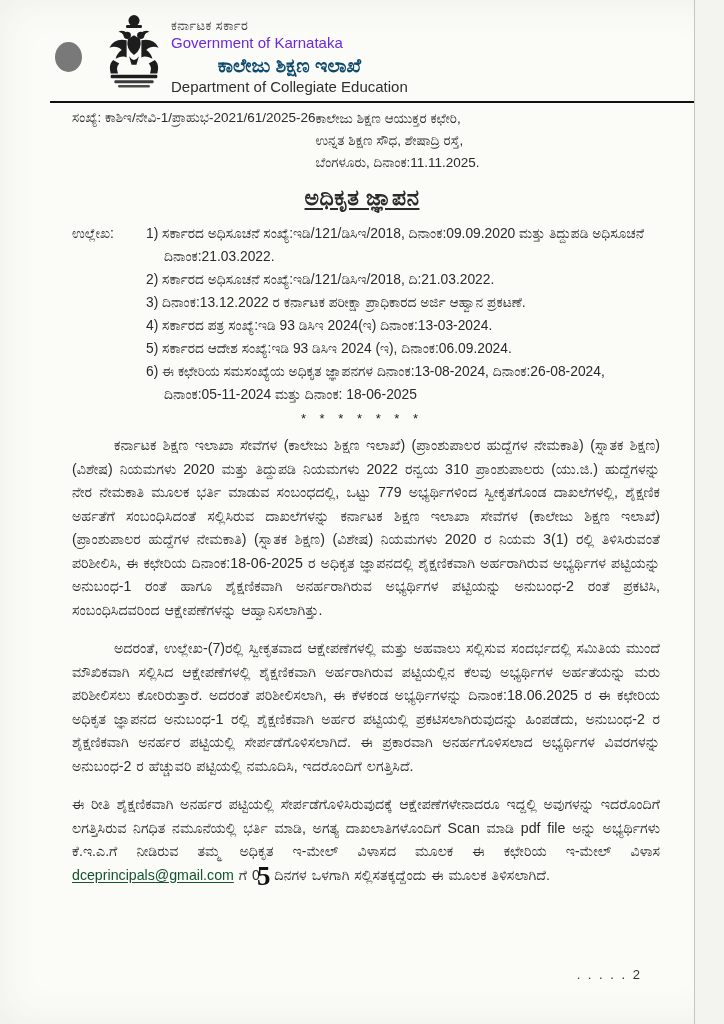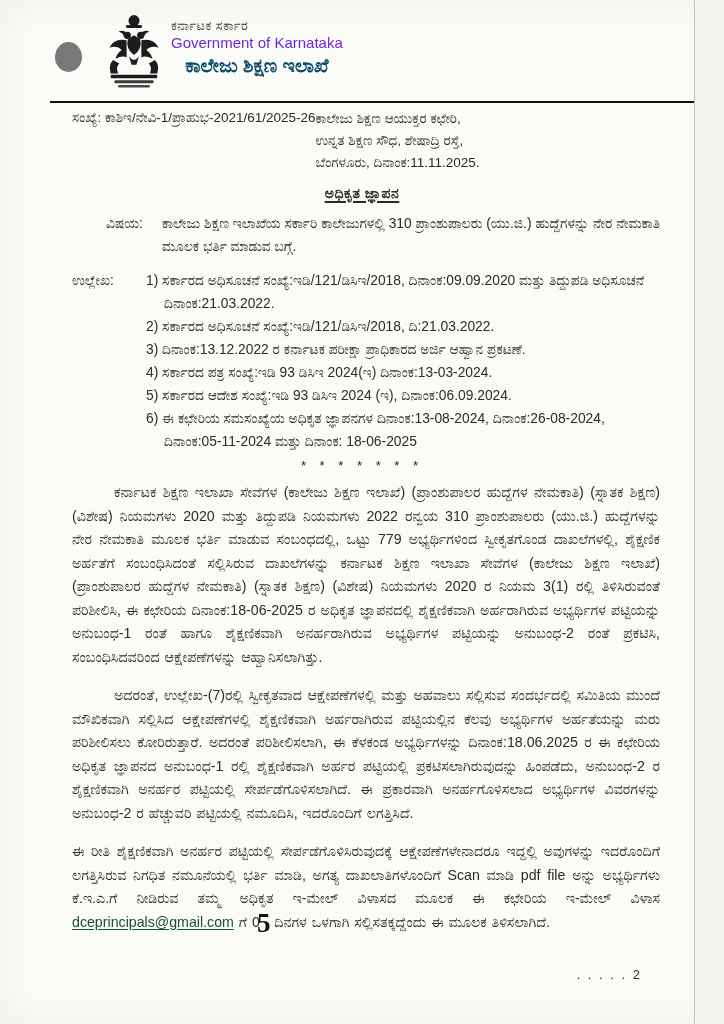--- a/index.html
+++ b/index.html
@@ -34,21 +34,21 @@
   .h-kn-big   { font-size:19px; font-weight:700; color:#0c4a6e; margin-top:1px;text-align:center; }
   .h-en-mid   { font-size:15px; color:#2e2e2e; }
   .header-rule { margin:3px 17px 0 50px; border-top:2.5px solid #101010; }
   
   .ref-row { display:flex; padding:5px 60px 0 72px; font-size:13.5px; }
   .ref-number { white-space:nowrap; padding-top:2px; }
   .office-block { width:238px; line-height:22px; }
   
   .doc-title {
     text-align:center; margin-top:11px;
-    font-size:14px; font-weight:700; letter-spacing:.5px;
+    font-size:22px; font-weight:700; letter-spacing:.5px;
     text-decoration:underline; text-underline-offset:3px; text-decoration-thickness:1.5px;
   }
   
   .subject { display:flex; margin:10px 64px 0 106px; font-size:13.8px; line-height:23px; }
   .subject-label { flex:none; width:56px; }
   .subject-text { flex:1; text-align:justify; }
   
   .references { display:flex; margin:11px 62px 0 72px; font-size:13.8px; line-height:23px; }
   .references-label { flex:none; width:74px; }
   .references-list { flex:1; list-style:none; }
@@ -103,40 +103,37 @@
       <path d="M52 72 Q60 84 68 72 L64 86 L56 86 Z"></path>
 
       <rect x="22" y="102" width="76" height="6" rx="2"></rect>
       <rect x="28" y="111" width="64" height="5" rx="2" fill="#3a3a3a"></rect>
       <rect x="34" y="119" width="52" height="4" rx="2" fill="#4a4a4a"></rect>
     </svg>
     <div class="header-text">
       <div class="h-kn-small">ಕರ್ನಾಟಕ ಸರ್ಕಾರ</div>
       <div class="h-en-small">Government of Karnataka</div>
       <div class="h-kn-big">ಕಾಲೇಜು ಶಿಕ್ಷಣ ಇಲಾಖೆ</div>
+      <div class="h-en-mid">Department of Collegiate Education</div>
     </div>
   </div>
 
   <div class="header-rule"></div>
 
   <div class="ref-row">
     <div class="ref-number">ಸಂಖ್ಯೆ: ಕಾಶಿಇ/ನೇವಿ-1/ಪ್ರಾಹುಭ-2021/61/2025-26</div>
     <div class="office-block">
       <div>ಕಾಲೇಜು ಶಿಕ್ಷಣ ಆಯುಕ್ತರ ಕಛೇರಿ,</div>
       <div>ಉನ್ನತ ಶಿಕ್ಷಣ ಸೌಧ, ಶೇಷಾದ್ರಿ ರಸ್ತೆ,</div>
       <div>ಬೆಂಗಳೂರು, ದಿನಾಂಕ:11.11.2025.</div>
     </div>
   </div>
 
   <div class="doc-title">ಅಧಿಕೃತ ಜ್ಞಾಪನ</div>
 
-  <div class="subject">
-    <div class="subject-label">ವಿಷಯ:</div>
-    <div class="subject-text">ಕಾಲೇಜು ಶಿಕ್ಷಣ ಇಲಾಖೆಯ ಸರ್ಕಾರಿ ಕಾಲೇಜುಗಳಲ್ಲಿ 310 ಪ್ರಾಂಶುಪಾಲರು (ಯು.ಜಿ.) ಹುದ್ದೆಗಳನ್ನು ನೇರ ನೇಮಕಾತಿ ಮೂಲಕ ಭರ್ತಿ ಮಾಡುವ ಬಗ್ಗೆ.</div>
-  </div>
 
   <div class="references">
     <div class="references-label">ಉಲ್ಲೇಖ:</div>
     <ul class="references-list">
       <li>1) ಸರ್ಕಾರದ ಅಧಿಸೂಚನೆ ಸಂಖ್ಯೆ:ಇಡಿ/121/ಡಿಸಿಇ/2018, ದಿನಾಂಕ:09.09.2020 ಮತ್ತು ತಿದ್ದುಪಡಿ ಅಧಿಸೂಚನೆ ದಿನಾಂಕ:21.03.2022.</li>
       <li>2) ಸರ್ಕಾರದ ಅಧಿಸೂಚನೆ ಸಂಖ್ಯೆ:ಇಡಿ/121/ಡಿಸಿಇ/2018, ದಿ:21.03.2022.</li>
       <li>3) ದಿನಾಂಕ:13.12.2022 ರ ಕರ್ನಾಟಕ ಪರೀಕ್ಷಾ ಪ್ರಾಧಿಕಾರದ ಅರ್ಜಿ ಆಹ್ವಾನ ಪ್ರಕಟಣೆ.</li>
       <li>4) ಸರ್ಕಾರದ ಪತ್ರ ಸಂಖ್ಯೆ:ಇಡಿ 93 ಡಿಸಿಇ 2024(ಇ) ದಿನಾಂಕ:13-03-2024.</li>
       <li>5) ಸರ್ಕಾರದ ಆದೇಶ ಸಂಖ್ಯೆ:ಇಡಿ 93 ಡಿಸಿಇ 2024 (ಇ), ದಿನಾಂಕ:06.09.2024.</li>
       <li>6) ಈ ಕಛೇರಿಯ ಸಮಸಂಖ್ಯೆಯ ಅಧಿಕೃತ ಜ್ಞಾಪನಗಳ ದಿನಾಂಕ:13-08-2024, ದಿನಾಂಕ:26-08-2024, ದಿನಾಂಕ:05-11-2024 ಮತ್ತು ದಿನಾಂಕ: 18-06-2025</li>

